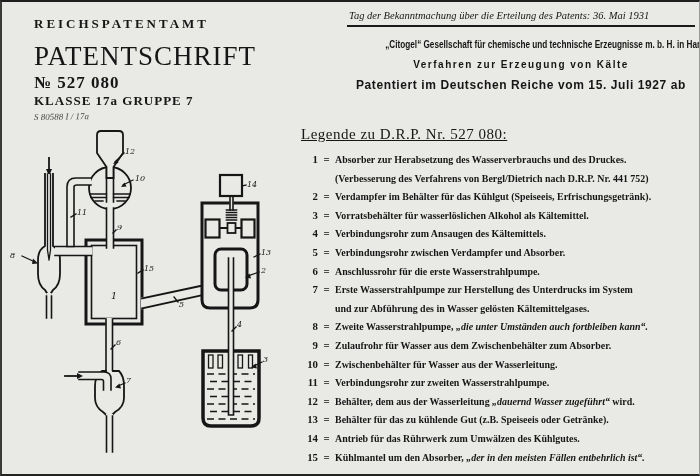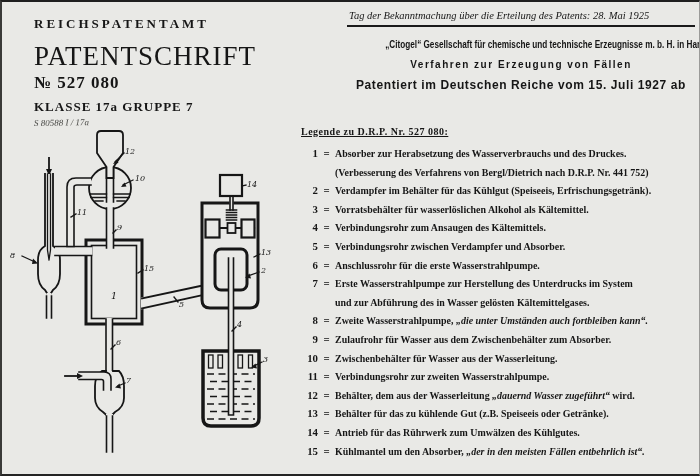--- a/index.html
+++ b/index.html
@@ -10,32 +10,32 @@
     background-color:#e9e9e6;
     border-top:2px solid #1f1f1f;border-bottom:2px solid #242424;
     border-left:2px solid #3a3a38;border-right:1px solid #9b9b99;
     font-family:"Liberation Serif",serif;color:#161616;overflow:hidden;
   }
   
   .hleft{position:absolute;left:32px;top:14px;width:240px;text-align:left;}
   .office{font-size:13px;font-weight:bold;letter-spacing:3px;}
   .doctype{font-size:27px;letter-spacing:1px;margin-top:9px;white-space:nowrap;}
   .patnum{font-size:17px;font-weight:bold;letter-spacing:1px;margin-top:1px;}
-  .classline{font-size:13px;font-weight:bold;letter-spacing:1px;margin-top:6px;}
+  .classline{font-size:13px;font-weight:bold;letter-spacing:1px;margin-top:0;}
   .stamp{font-size:9px;font-style:italic;color:#454542;margin-top:1px;transform:rotate(-1deg);}
   
   .hright{position:absolute;left:345px;top:8px;width:348px;text-align:center;}
   .announce{font-size:10.5px;font-style:italic;text-align:left;white-space:nowrap;padding-left:2px;}
   .rule{border-top:2.5px solid #1a1a1a;margin:4px 0 11px 0;}
   .assignee{font-family:"Liberation Sans",sans-serif;font-weight:bold;font-size:10.5px;white-space:nowrap;transform:scaleX(.78);transform-origin:center;}
   .invtitle{font-family:"Liberation Sans",sans-serif;font-weight:bold;font-size:10px;letter-spacing:1.5px;margin-top:9px;}
   .patented{font-family:"Liberation Sans",sans-serif;font-weight:bold;font-size:12px;letter-spacing:.6px;margin-top:8px;}
   
   .legend{position:absolute;left:299px;top:124px;width:399px;}
-  .legend h2{font-size:10px;font-weight:bold;text-decoration:underline;margin:0 8px 7px 0;letter-spacing:.5px;}
+  .legend h2{font-size:15px;font-weight:normal;text-decoration:underline;margin:0 8px 7px 0;letter-spacing:.5px;}
   .lrow{display:flex;font-weight:bold;font-size:10.8px;line-height:18.6px;}
   .ln{width:17px;text-align:right;flex:none;}
   .le{width:17px;text-align:center;flex:none;}
   .lt{flex:1;white-space:nowrap;transform:scaleX(.92);transform-origin:left center;}
   .q{font-style:italic;}
   
   .fig{position:absolute;left:0;top:120px;}
   .pf{fill:#e9e9e6;}
   .nf{fill:none;}
   .s13{stroke:#161616;stroke-width:1.3;stroke-linecap:square;}
@@ -56,24 +56,24 @@
 
   <div class="hleft">
     <div class="office">REICHSPATENTAMT</div>
     <div class="doctype">PATENTSCHRIFT</div>
     <div class="patnum">№ 527 080</div>
     <div class="classline">KLASSE 17a  GRUPPE 7</div>
     <div class="stamp">S 80588 I / 17a</div>
   </div>
 
   <div class="hright">
-    <div class="announce">Tag der Bekanntmachung über die Erteilung des Patents: 28. Mai 1925</div>
+    <div class="announce">Tag der Bekanntmachung über die Erteilung des Patents: 36. Mai 1931</div>
     <div class="rule"></div>
     <div class="assignee">„Citogel“ Gesellschaft für chemische und technische Erzeugnisse m. b. H. in Hamburg</div>
-    <div class="invtitle">Verfahren zur Erzeugung von Fällen</div>
+    <div class="invtitle">Verfahren zur Erzeugung von Kälte</div>
     <div class="patented">Patentiert im Deutschen Reiche vom 15. Juli 1927 ab</div>
   </div>
 
   <div class="legend">
     <h2>Legende zu D.R.P.  Nr.  527 080:</h2>
 
     <div class="lrow">
       <span class="ln">1</span>
         <span class="le">=</span>
         <span class="lt"><span>Absorber zur Herabsetzung des Wasserverbrauchs und des Druckes.</span></span>

